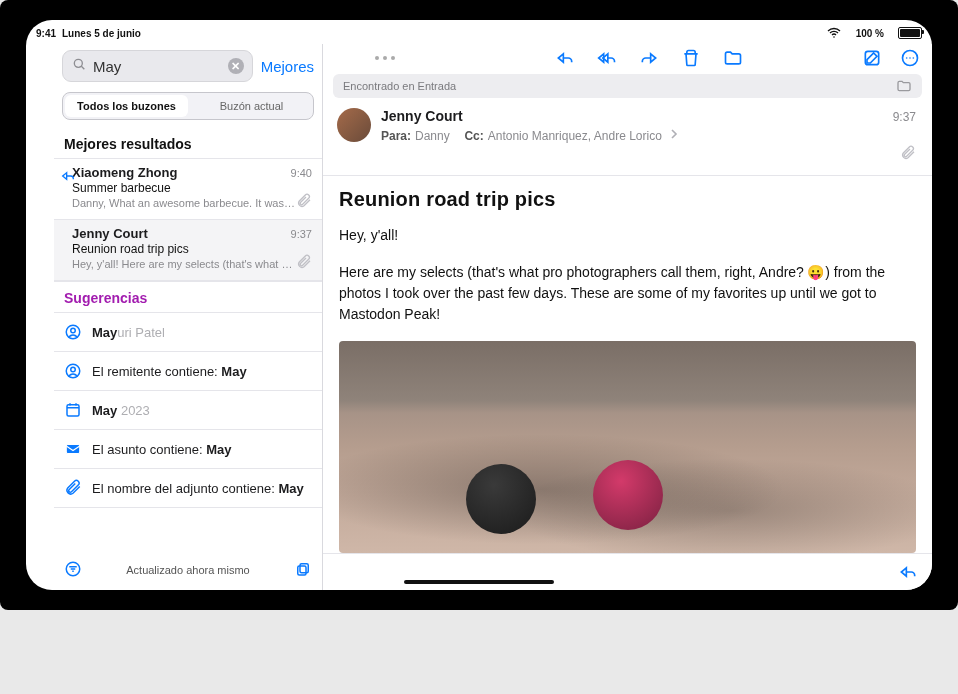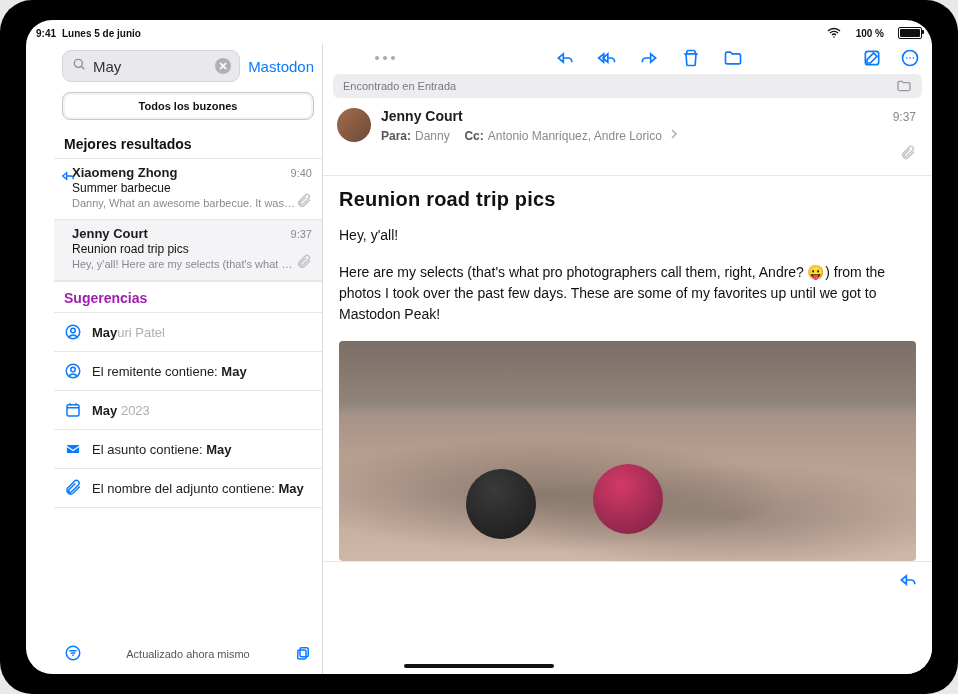--- a/index.html
+++ b/index.html
@@ -9,22 +9,22 @@
     --bg:#ffffff;
     --panel:#f7f7f8;
     --muted:#8a8a8e;
     --muted2:#aeaeb2;
     --text:#1c1c1e;
     --hairline:#e5e5ea;
     --search-bg:#e9e9ed;
   }
   html,body{margin:0;padding:0;background:#e9e9e9;font-family:-apple-system,Helvetica Neue,Arial,sans-serif;color:var(--text);}
   .device{
-    width:958px;height:694px;margin:0 auto;position:relative;
-    background:#000;border-radius:32px;box-sizing:border-box;
+    width:958px;height:610px;margin:0 auto;position:relative;
+    background:#000;border-radius:8px;box-sizing:border-box;
     padding:20px 26px 20px 26px;overflow:hidden;
   }
   .screen{
     width:100%;height:100%;background:var(--bg);border-radius:26px;overflow:hidden;
     position:relative;display:flex;flex-direction:column;
   }
   .status-bar{
     display:flex;align-items:center;justify-content:space-between;
     height:22px;padding:2px 10px 0 10px;font-size:10px;font-weight:600;color:#111;
   }
@@ -168,25 +168,26 @@
       <div class="search-field">
         <span class="sicon i16">
           <svg viewBox="0 0 24 24" fill="none" stroke="#8e8e93" stroke-width="2">
                   <circle cx="11" cy="11" r="6"></circle>
                   <line x1="20" y1="20" x2="15.5" y2="15.5"></line>
                 </svg>
         </span>
         <span class="stext">May</span>
         <span class="clear-btn">✕</span>
       </div>
-      <span class="cancel-link">Mastodon</span>
+      <span class="cancel-link">Mejores</span>
     </div>
 
     <div class="scope-seg">
       <div class="seg selected">Todos los buzones</div>
+      <div class="seg">Buzón actual</div>
     </div>
 
     <div class="section-title">Mejores resultados</div>
 
     <div id="results-container">
             <div class="msg-item">
               <span class="marker i16"><svg viewBox="0 0 24 24" fill="none" stroke="#0a7aff" stroke-width="2">
                   <path d="M10 7l-6 5 6 5V7z"></path>
                   <path d="M10 12h6a4 4 0 0 1 4 4v1"></path>
                 </svg></span>

